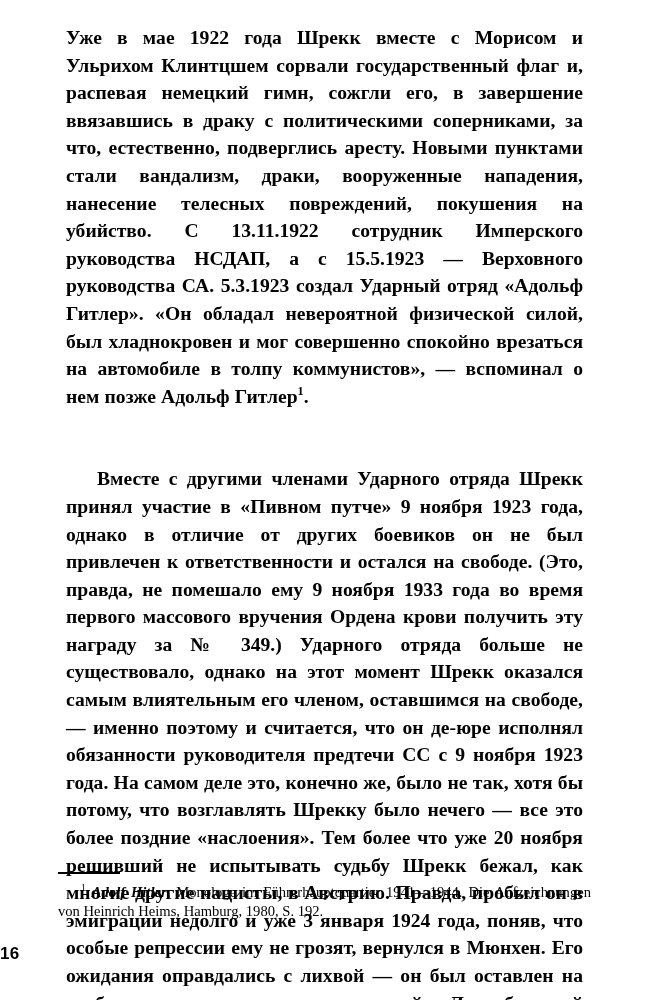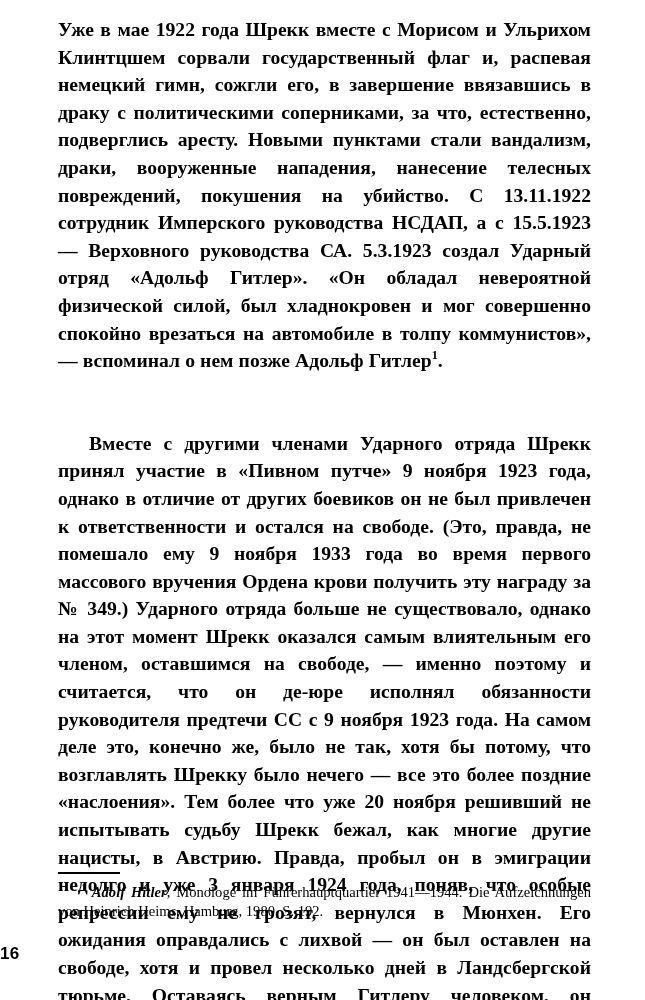--- a/index.html
+++ b/index.html
@@ -29,21 +29,21 @@
     top: 16px;
     width: 533px;
   }
 
   .body-par {
     font-size: 19.6px;
     line-height: 27.6px;
     font-weight: bold;
     text-align: justify;
     text-justify: inter-word;
-    margin: 0;
+    margin: 8px;
     letter-spacing: 0.02px;
     word-spacing: 0.2px;
     -webkit-font-smoothing: none;
   }
 
   .par-first {
     text-indent: 0;
   }
 
   .par-second {

